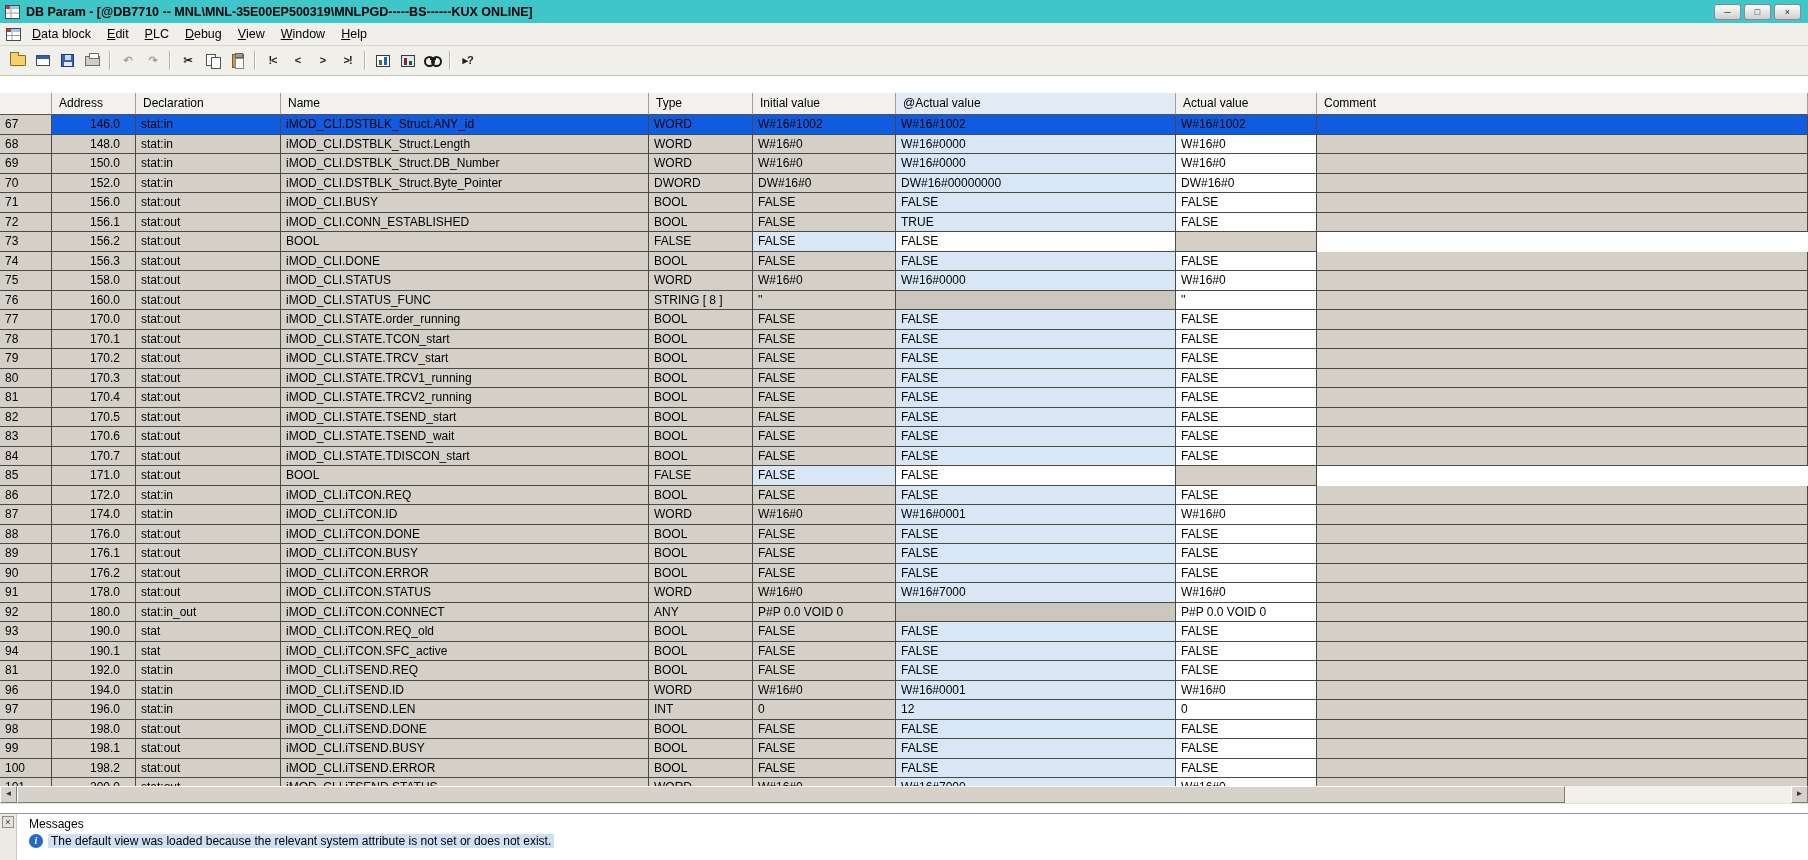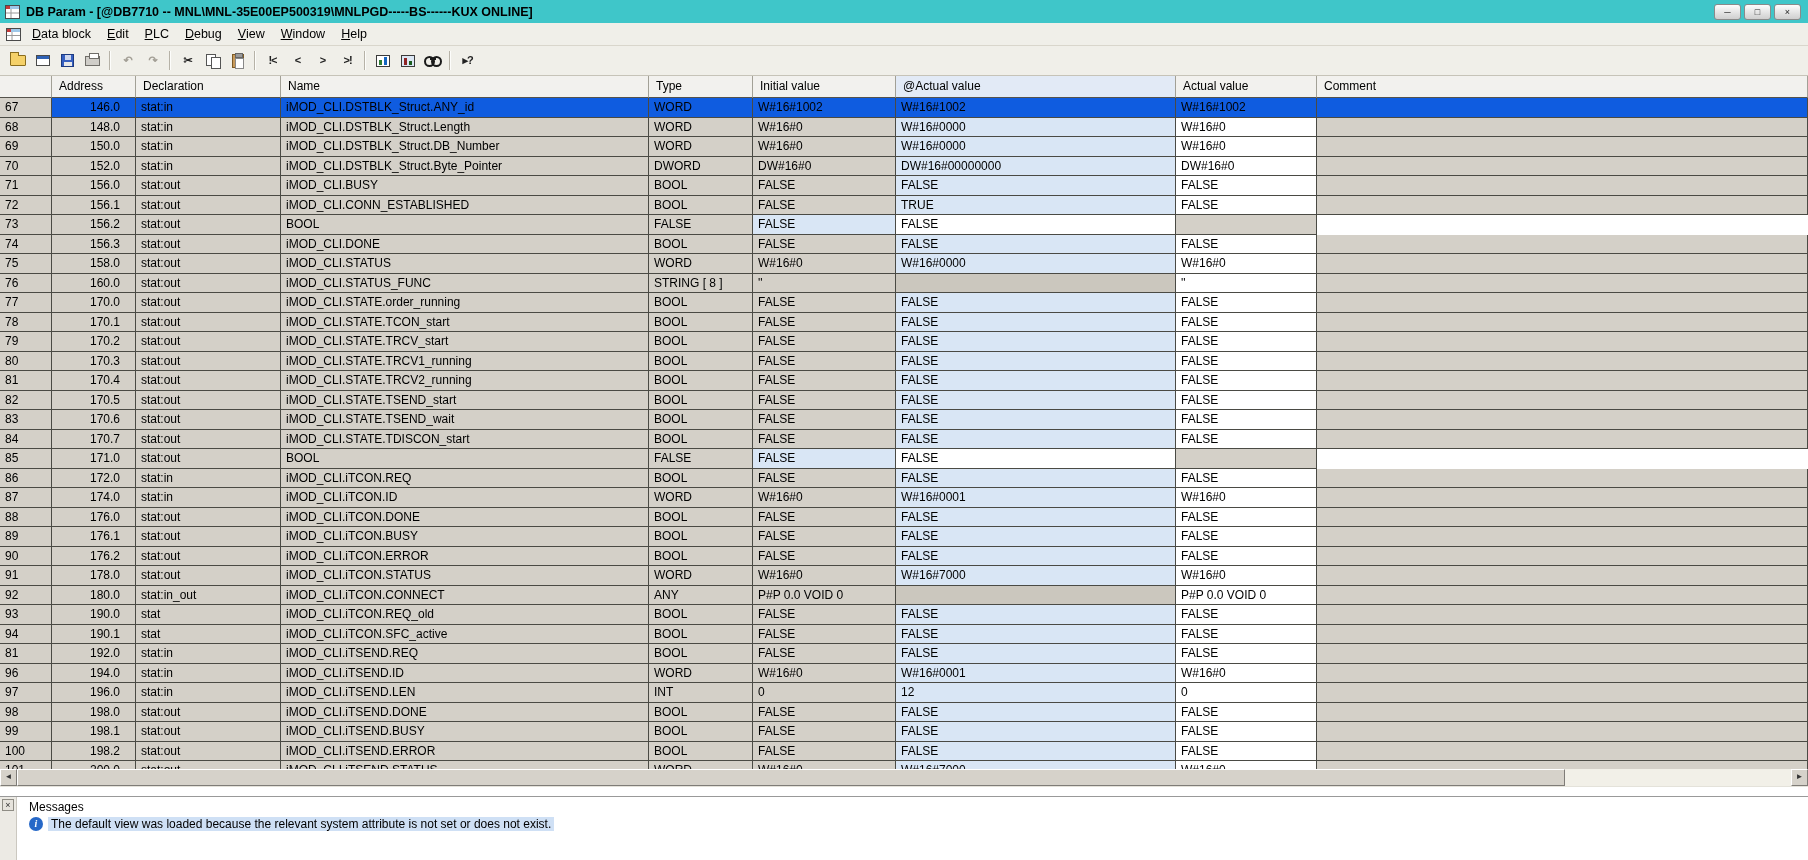--- a/index.html
+++ b/index.html
@@ -60,21 +60,21 @@
   .ic-chart2::before{content:'';position:absolute;left:2px;bottom:1px;width:3px;height:7px;background:#8e2525;}
   .ic-chart2::after{content:'';position:absolute;left:7px;bottom:1px;width:3px;height:4px;background:#1b5e20;}
   .ic-glasses{position:relative;width:18px;height:9px;
     background:linear-gradient(#1a1a1a,#1a1a1a) center 2px / 6px 2px no-repeat;}
   .ic-glasses::before,.ic-glasses::after{content:'';position:absolute;top:0;width:7px;height:7px;
     border:2px solid #1a1a1a;border-radius:50%;}
   .ic-glasses::before{left:0;} .ic-glasses::after{right:0;}
 
   
   .table{flex:0 0 auto;}
-  .thead{display:grid;grid-template-columns:var(--cols);height:22px;}
+  .thead{display:grid;grid-template-columns:var(--cols);height:22px;margin-top:17px;}
   .hcell{font-size:12px;line-height:20px;padding:0 7px;white-space:nowrap;overflow:hidden;
          background:var(--header_bg);border-right:1px solid #a2a096;border-bottom:1px solid #55534c;}
   .h-at{background:var(--at_header);}
   .trow{display:grid;grid-template-columns:var(--cols);height:19.5px;}
   .cell,.gcell{font-size:12px;line-height:18px;padding:0 5px;white-space:nowrap;overflow:hidden;
          background:var(--row_bg);border-right:1px solid var(--grid);border-bottom:1px solid var(--grid);}
   .gcell{padding-left:5px;}
   .c-addr{text-align:right;padding-right:15px;}
   .c-at{background:var(--at_col);}
   .c-at.atgray{background:#cbc7be;}

